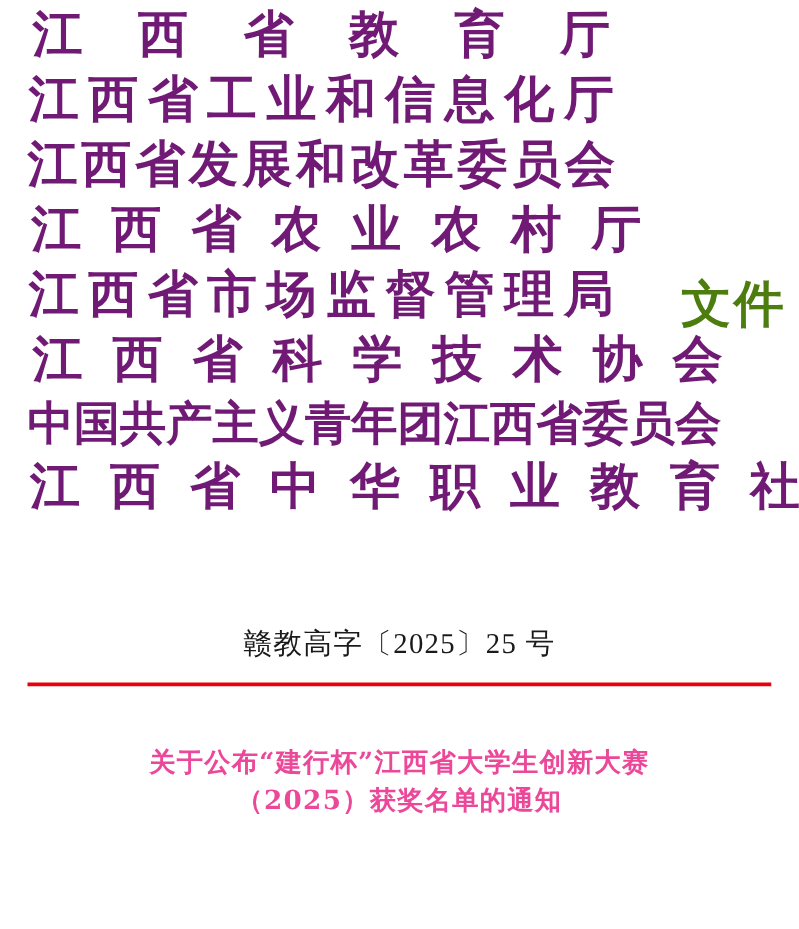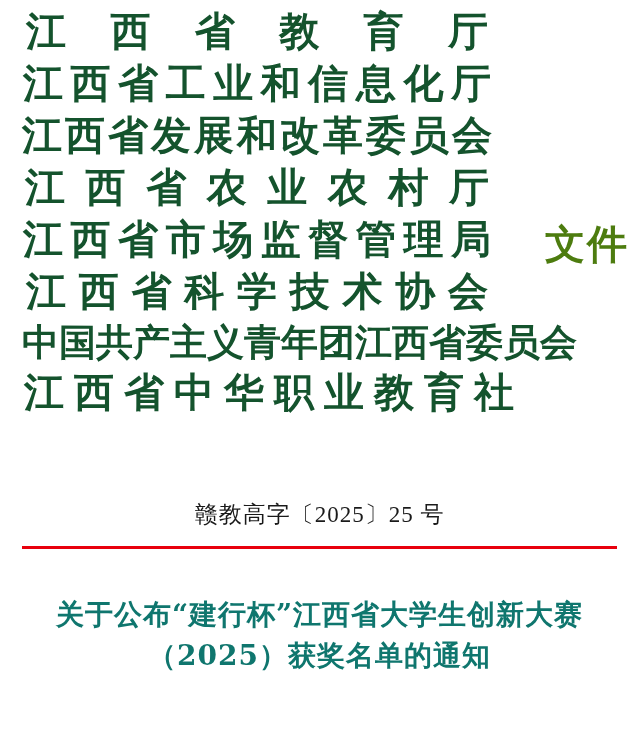--- a/index.html
+++ b/index.html
@@ -28,22 +28,22 @@
     padding: 12px 0 0 0;
   }
 
   .header-rows {
     position: relative;
     width: 470px;
     margin: 0 0 0 22px;
   }
 
   .header-line {
-    color: #14532d;
-    font-family: Liberation Serif, serif;
+    color: #701a75;
+    font-family: Liberation Mono, monospace;
     font-weight: bold;
     text-align: justify;
     text-align-last: justify;
     white-space: nowrap;
     line-height: 1.0;
     margin: 0 0 12px 0;
     letter-spacing: 0;
   }
 
   .hl-0  { font-size: 40px; padding: 0 4px; }
@@ -87,24 +87,24 @@
   }
 
   
   .title-block {
     margin-top: 46px;
     text-align: center;
   }
   .title-line {
     font-family: "DejaVu Serif", "Liberation Serif", serif;
     font-weight: bold;
-    font-size: 28px;
+    font-size: 21px;
     line-height: 1.45;
     letter-spacing: 1px;
-    color: #0f766e;
+    color: #ec4899;
   }
 </style>
 </head>
 <body>
 
 <div class="doc">
 
   <div class="header-block">
     <div class="header-rows">
       <div class="header-line hl-0">江 西 省 教 育 厅</div>

